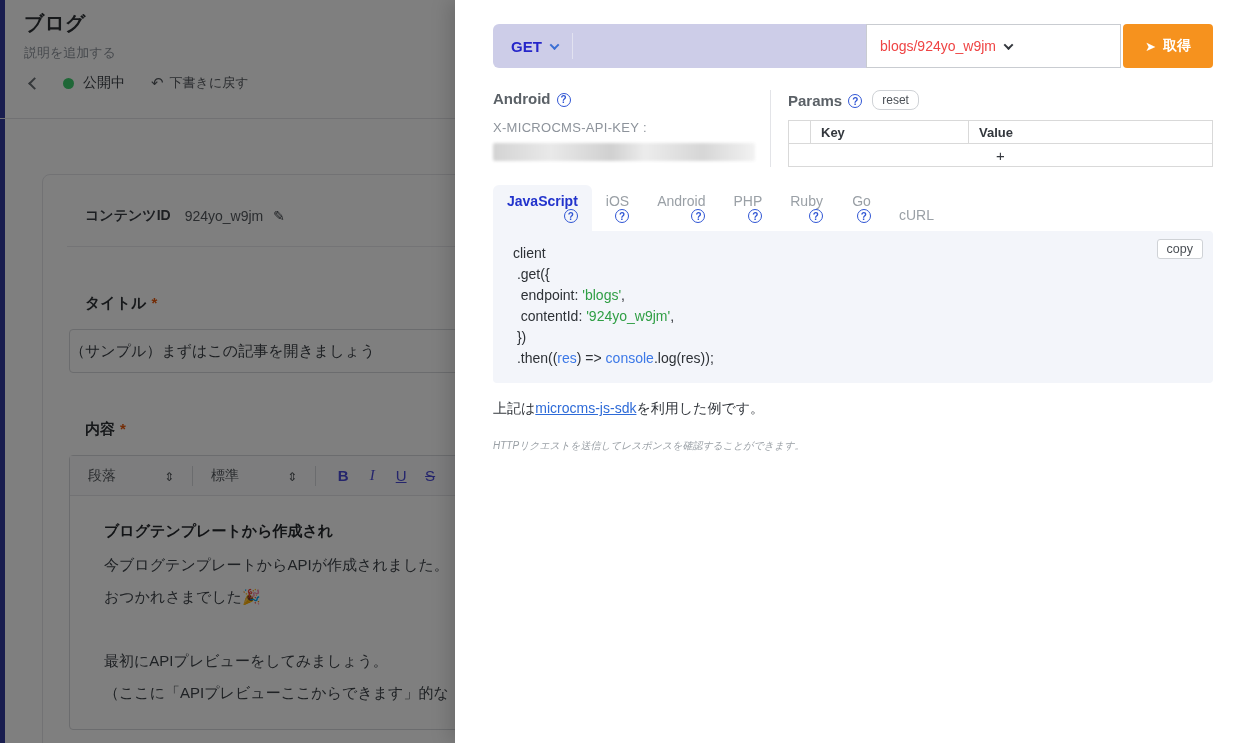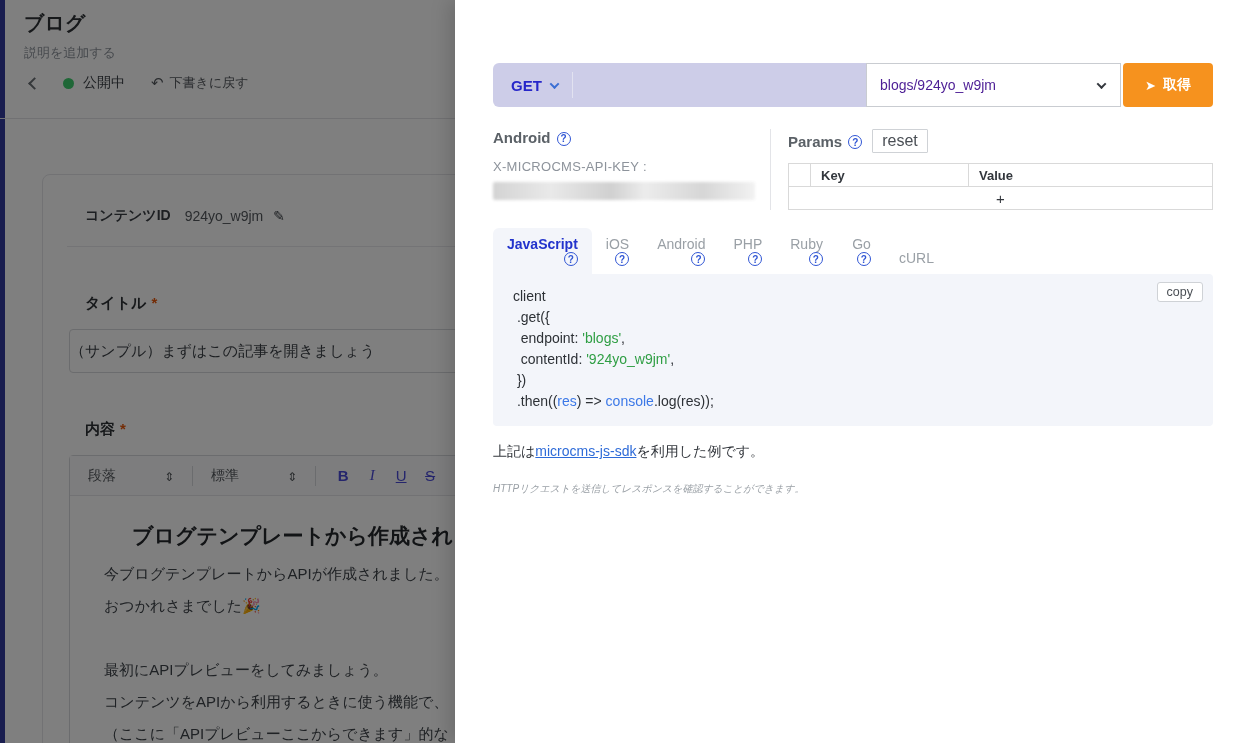--- a/index.html
+++ b/index.html
@@ -39,51 +39,51 @@
   .rte-toolbar { height:40px; background:#fafbfc; border-bottom:1px solid #e4e5e9; display:flex; align-items:center; padding-left:18px; font-size:14px; color:#55595e; }
   .updown::before { content:"⇕"; font-size:12px; color:#55595e; }
   .tb-sep { width:1px; height:20px; background:#d6d8dc; margin:0 18px; }
   .tb-sel-label { margin-right:48px; }
   .fmt-btn { width:18px; margin-right:11px; color:var(--toolbar-indigo,#4a4ad9); font-size:15px; text-align:center; cursor:pointer; }
   .fmt-btn.b { font-weight:bold; }
   .fmt-btn.i { font-style:italic; font-family:"Liberation Serif","DejaVu Serif",serif; }
   .fmt-btn.u { text-decoration:underline; }
   .fmt-btn.s { text-decoration:line-through; }
   .rte-content { padding:26px 10px 20px 34px; }
-  .rte-heading { font-size:21px; font-weight:bold; color:#25282c; white-space:nowrap;margin-left:28px; }
+  .rte-heading { font-size:15px; font-weight:bold; color:#25282c; white-space:nowrap; }
   .rte-p { font-size:15px; color:#3f444a; line-height:32px; white-space:nowrap; }
   .rte-p:first-of-type { margin-top:8px; }
   .rte-p.empty { height:32px; }
   .dim-overlay { position:absolute; inset:0; background:rgba(0,0,0,0.5); z-index:5; }
 
   
-  .drawer { position:absolute; left:455px; top:0; width:799px; height:743px; background:#fff; z-index:10; box-shadow:-6px 0 18px rgba(0,0,0,0.15); padding:63px 0 0 38px; }
+  .drawer { position:absolute; left:455px; top:0; width:799px; height:743px; background:#fff; z-index:10; box-shadow:-6px 0 18px rgba(0,0,0,0.15); padding:24px 0 0 38px; }
   .request-bar { display:flex; align-items:stretch; height:44px; width:720px; }
   .url-group { width:373px; background:var(--method-bg,#cdcde8); border-radius:6px 0 0 6px; display:flex; align-items:center; padding-left:18px; }
   .method-btn { display:flex; align-items:center; background:none; border:none; cursor:pointer; font-size:15px; font-weight:bold; color:var(--method-blue,#2626c9); font-family:inherit; }
   .chev-sm { display:inline-block; width:7px; height:7px; border-right:2px solid; border-bottom:2px solid; transform:rotate(45deg) translate(-1px,-1px); margin-left:9px; }
   .method-btn .chev-sm { color:#3b6fd4; }
   .url-vsep { width:1px; height:26px; background:#e2e2f0; margin:0 13px 0 14px; }
   .base-url { font-size:14px; color:#33373d; white-space:nowrap; }
-  .endpoint-select { width:255px; background:#fff; border:1px solid #c9ccd1; display:flex; align-items:center; justify-content:space-between; padding:0 13px; font-size:14px; color:#4c1d95; cursor:pointer; }
+  .endpoint-select { width:255px; background:#fff; border:1px solid #c9ccd1; display:flex; align-items:center; padding:0 13px; font-size:14px; color:#ef4444; cursor:pointer; }
   .endpoint-select .chev-sm { color:#33373d; margin-right:2px; }
   .fetch-btn { width:90px; margin-left:2px; background:var(--fetch-orange,#f6921e); border:none; border-radius:4px; color:#fff; font-weight:bold; font-size:14px; display:flex; align-items:center; justify-content:center; cursor:pointer; font-family:inherit; }
   .send-glyph::before { content:"➤"; font-size:13px; margin-right:7px; }
 
   .hp-row { display:flex; margin-top:22px; width:720px; }
   .headers-col { width:277px; }
   .hp-vdiv { width:1px; background:#e3e4e8; margin-right:17px; }
   .params-col { flex:1; }
   .sec-title-row { display:flex; align-items:center; }
   .sec-title { font-size:15px; font-weight:bold; color:#5b6167; }
   .help-icon { display:inline-flex; align-items:center; justify-content:center; width:14px; height:14px; border:1.4px solid var(--help-blue,#2f55d4); border-radius:50%; color:var(--help-blue,#2f55d4); font-size:10px; font-weight:bold; margin-left:6px; transform:translateY(1px); }
   .help-icon::before { content:"?"; }
   .apikey-label { margin-top:13px; font-size:13px; color:#8d939b; letter-spacing:.3px; }
   .apikey-blur { margin-top:8px; width:262px; height:18px; border-radius:2px; background:linear-gradient(90deg,#d3d3d3 0%,#e9e9e9 22%,#d0d0d0 45%,#ececec 58%,#d6d6d6 80%,#f2f2f2 100%); filter:blur(1.6px); }
-  .reset-btn { margin-left:10px; background:#fff; border:1px solid #cfd2d6; border-radius:1px; font-size:16px; color:#4a4f55; padding:2px 9px; cursor:pointer; font-family:inherit; }
+  .reset-btn { margin-left:10px; background:#fff; border:1px solid #cfd2d6; border-radius:8px; font-size:12px; color:#4a4f55; padding:2px 9px; cursor:pointer; font-family:inherit; }
   .params-table { margin-top:10px; width:425px; border-collapse:collapse; }
   .params-table td { border:0; height:23px; font-size:13px; color:#33373d; }
   .params-table tr.head td { border-bottom:1px solid #d9d9d9; font-weight:bold; padding-left:10px; }
   .params-table { border:1px solid #d9d9d9; }
   .params-table td.gutter { width:22px; padding:0; }
   .params-table td.key-col { width:158px; border-left:1px solid #d9d9d9; }
   .params-table td.val-col { border-left:1px solid #d9d9d9; }
   .params-table td.add-cell { text-align:center; font-size:15px; color:#33373d; cursor:pointer; }
 
   .tabs-row { display:flex; align-items:flex-end; margin-top:18px; font-size:14px; }
@@ -157,21 +157,20 @@
         <span class="fmt-btn u">U</span>
         <span class="fmt-btn s">S</span>
       </div>
       <div class="rte-content">
         <div class="rte-heading">ブログテンプレートから作成され</div>
         <div id="rte-paragraphs">
             <div class="rte-p">今ブログテンプレートからAPIが作成されました。</div>
             <div class="rte-p">おつかれさまでした🎉</div>
             <div class="rte-p empty">&nbsp;</div>
             <div class="rte-p">最初にAPIプレビューをしてみましょう。</div>
-            <div class="rte-p">コンテンツをAPIから利用するときに使う機能で、</div>
             <div class="rte-p">（ここに「APIプレビューここからできます」的な</div>
           </div>
       </div>
     </div>
   </div>
 
   <div class="dim-overlay"></div>
 </section>
 
 <aside class="drawer">

